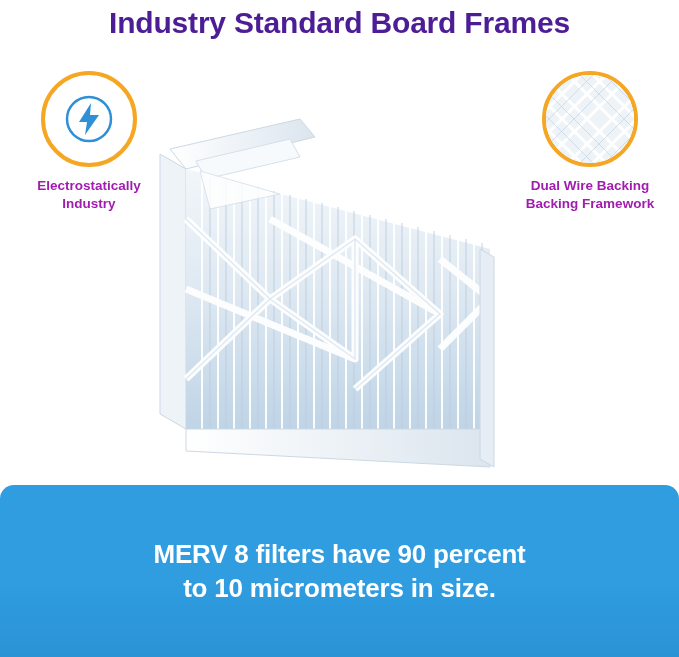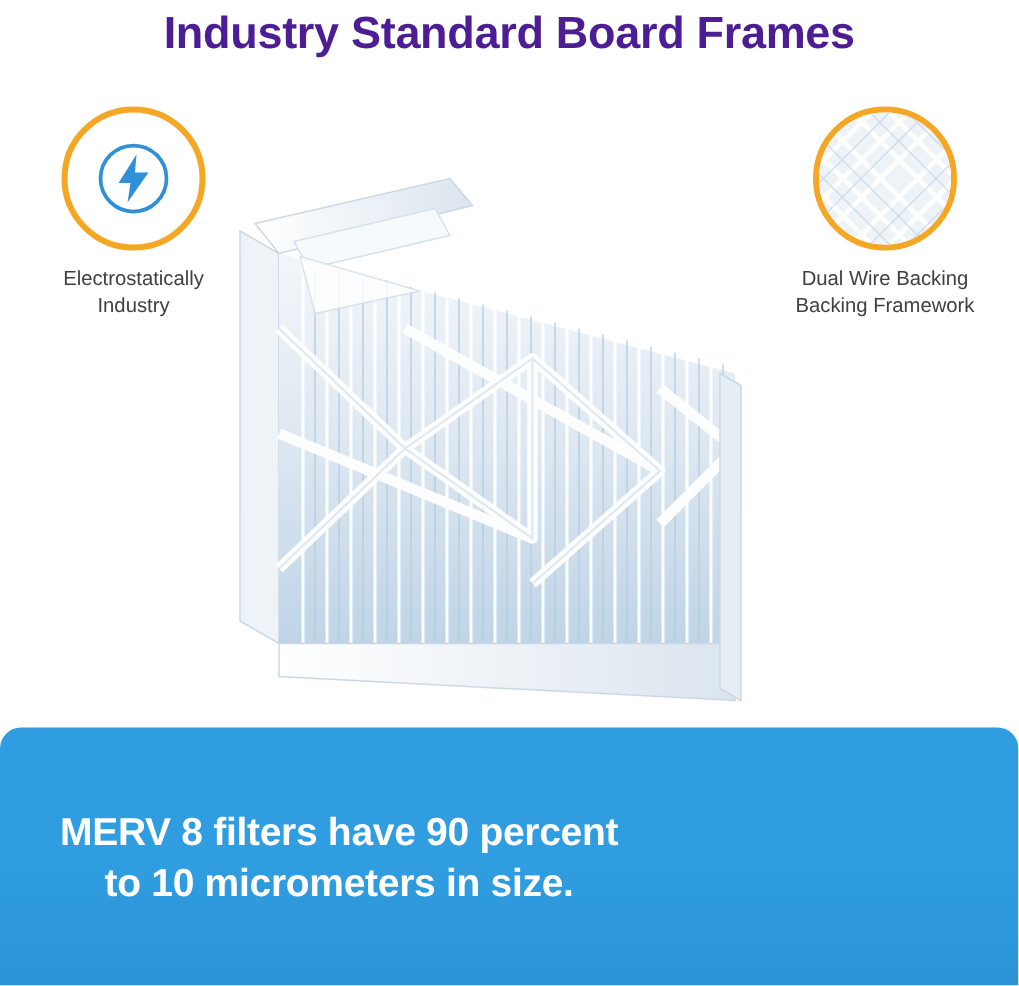--- a/index.html
+++ b/index.html
@@ -46,23 +46,23 @@
     border: 4px solid #f5a623;
     margin: 0 auto 10px auto;
     background: #ffffff;
     display: flex;
     align-items: center;
     justify-content: center;
     overflow: hidden;
     position: relative;
   }
   .feature .caption {
-    color: #404040;
+    color: #a21caf;
     font-size: 13.5px;
-    font-weight: normal;
+    font-weight: bold;
     line-height: 1.3;
   }
 
   .f-left1  { left: 4px;   top: 32px; }
   .f-left2  { left: 4px;   top: 208px; }
   .f-right1 { right: 4px;  top: 32px; }
   .f-right2 { right: 4px;  top: 208px; }
 
   
   .icon-svg { display: block; }
@@ -88,21 +88,21 @@
     position: absolute;
     left: 0;
     bottom: 0;
     width: 679px;
     height: 172px;
     background: linear-gradient(180deg, #2f9de0 0%, #2f9de0 55%, #2a93d6 100%);
     border-top-left-radius: 14px;
     border-top-right-radius: 14px;
     display: flex;
     align-items: center;
-    justify-content: flex-start;
+    justify-content: center;
   }
   .banner-text {
     color: #ffffff;
     font-size: 26px;
     font-weight: bold;
     text-align: center;
     line-height: 1.32;
     padding: 0 40px;
     letter-spacing: -0.2px;
   }

